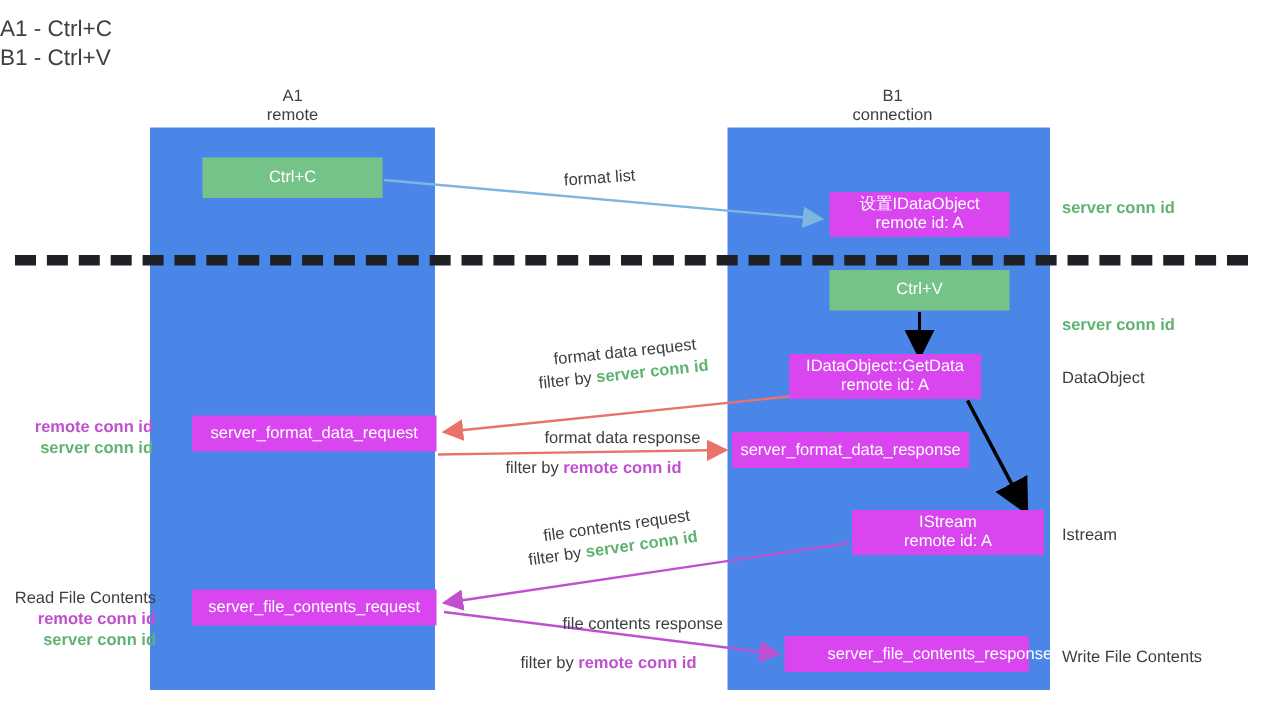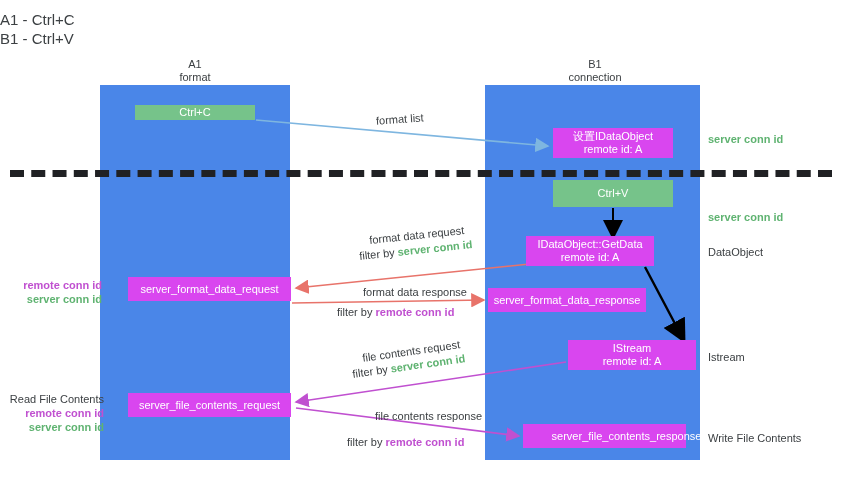--- a/index.html
+++ b/index.html
@@ -39,21 +39,21 @@
 
   
   .node{
     position:absolute;display:flex;align-items:center;justify-content:center;
     text-align:center;color:#ffffff;font-size:11px;line-height:13px;
     white-space:pre-line;box-sizing:border-box;
   }
   .node.green{background:#76c38a;}
   .node.orange{background:#d946ef;}
 
-  #n-ctrlc{left:135px;top:105px;width:120px;height:15px;}
+  #n-ctrlc{left:135px;top:105px;width:120px;height:27px;}
   #n-setdo{left:553px;top:128px;width:120px;height:30px;}
   #n-ctrlv{left:553px;top:180px;width:120px;height:27px;}
   #n-getdata{left:526px;top:236px;width:128px;height:30px;}
   #n-istream{left:568px;top:340px;width:128px;height:30px;}
   #n-sfdreq{left:128px;top:277px;width:163px;height:24px;}
   #n-sfdresp{left:488px;top:288px;width:158px;height:24px;}
   #n-sfcreq{left:128px;top:393px;width:163px;height:24px;}
   #n-sfcresp{left:523px;top:424px;width:163px;height:24px;padding-left:44px;}
 
   
@@ -97,21 +97,21 @@
 </style>
 </head>
 <body>
 
 <div id="stage">
 
   <div class="title">A1 - Ctrl+C
 B1 - Ctrl+V</div>
 
   <div class="lane-head" id="lane-head-a">A1
-format</div>
+remote</div>
   <div class="lane-head" id="lane-head-b">B1
 connection</div>
 
   <div class="lane" id="lane-a"></div>
   <div class="lane" id="lane-b"></div>
 
   <svg class="overlay">
     <defs>
       <marker id="ah-blue" markerWidth="9" markerHeight="9" refX="8" refY="4.5" orient="auto">
         <path d="M0,0 L9,4.5 L0,9 z" fill="#7eb6e0"></path>

